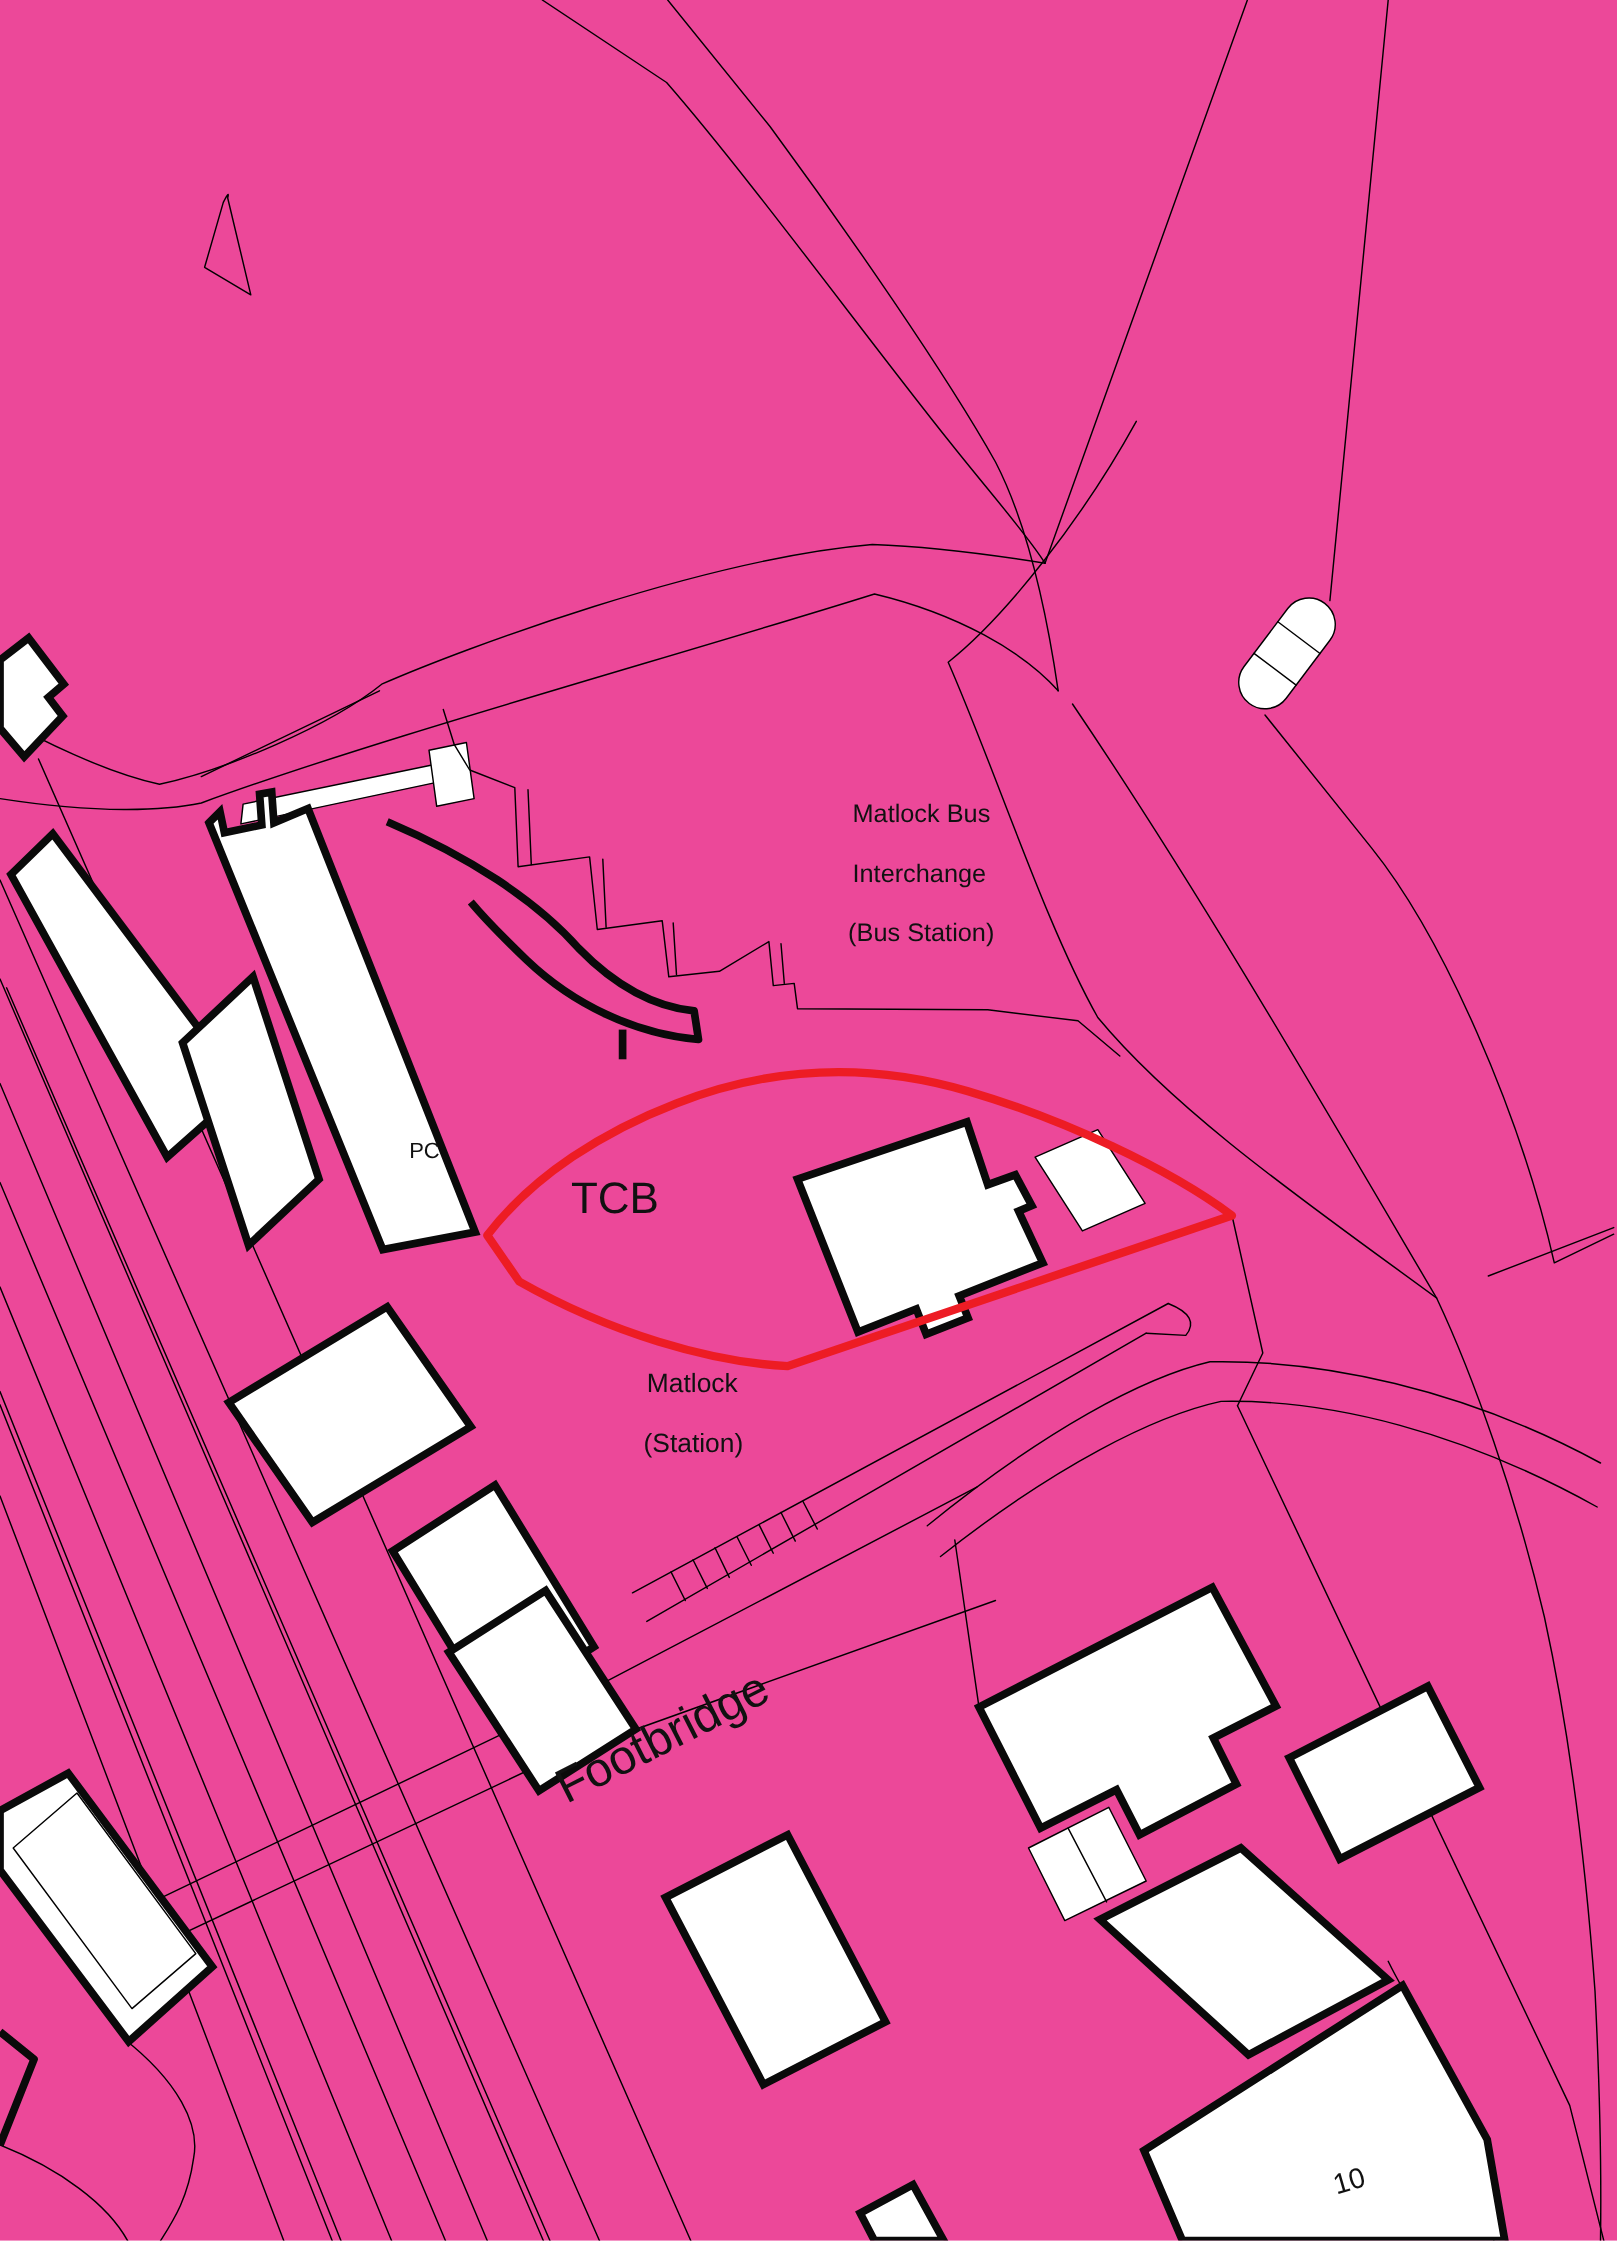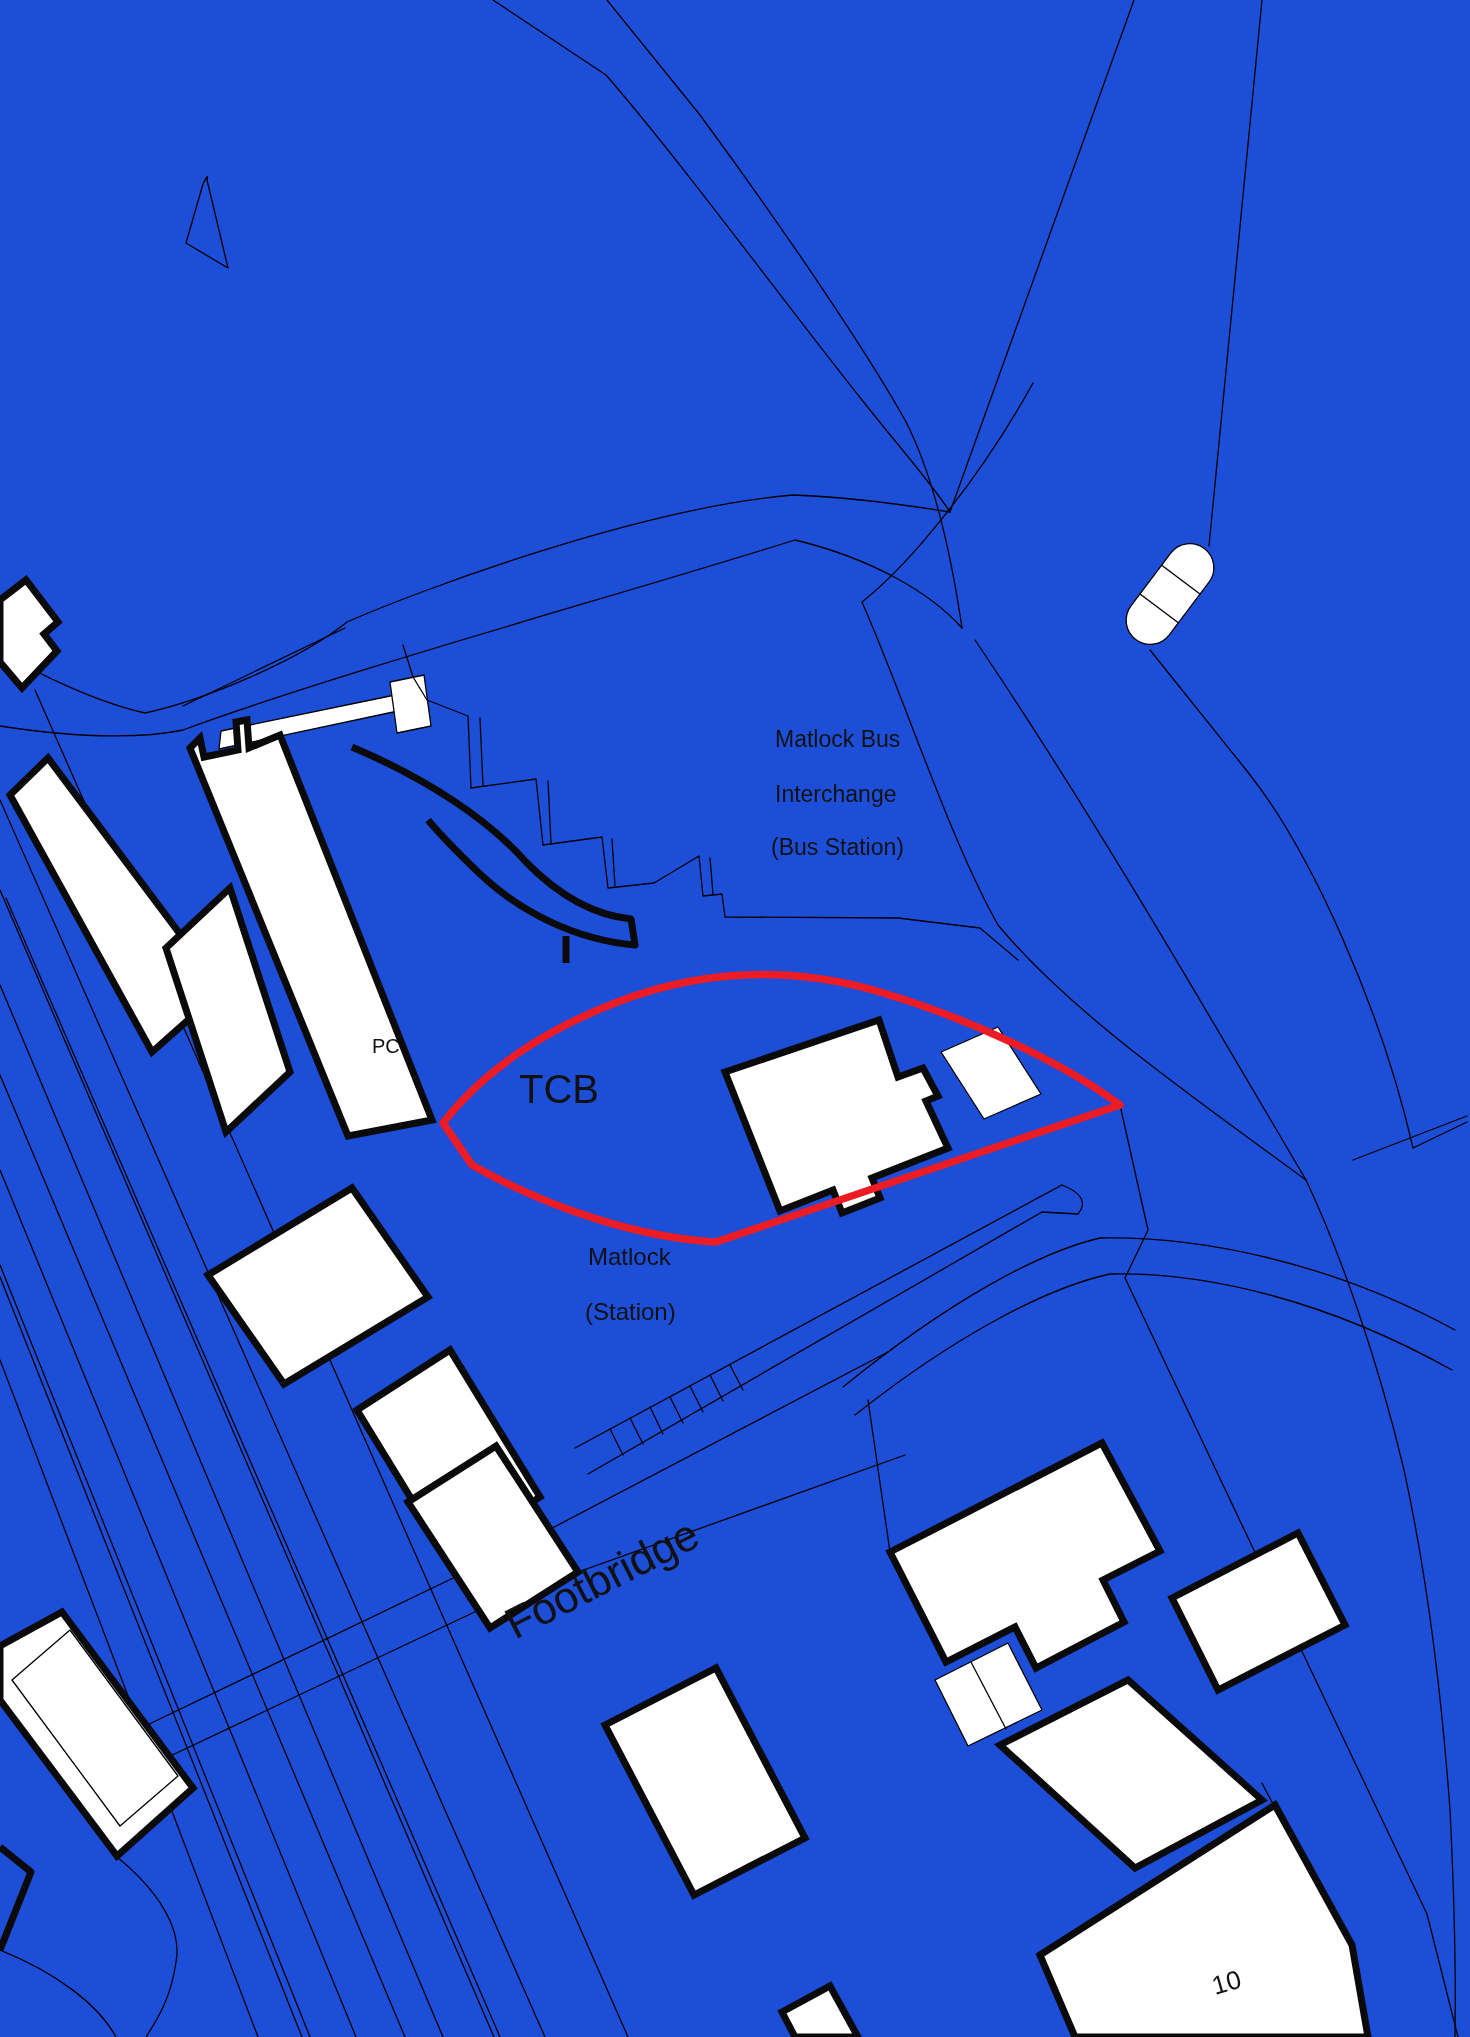--- a/index.html
+++ b/index.html
@@ -4,21 +4,21 @@
 <style>
   html, body {
     margin: 0;
     padding: 0;
     background: #ffffff;
   }
   .map-stage {
     position: relative;
     width: 1470px;
     height: 2037px;
-    background: #1d4ed8;
+    background: #ec4899;
     overflow: hidden;
     font-family: "Liberation Sans", sans-serif;
   }
   svg { display: block; }
   .thin  { fill: none; stroke: #000000; stroke-width: 1.3; stroke-linejoin: round; stroke-linecap: round; }
   .thinf { fill: #ffffff; stroke: #000000; stroke-width: 1.3; stroke-linejoin: round; }
   .thick { fill: #ffffff; stroke: #0a0a0a; stroke-width: 7; stroke-linejoin: miter; }
   .thickline { fill: none; stroke: #0a0a0a; stroke-width: 7; stroke-linejoin: round; stroke-linecap: butt; }
   .red   { fill: none; stroke: #ed1c24; stroke-width: 7.5; stroke-linejoin: round; stroke-linecap: round; }
   text.lbl  { fill: #111111; }

